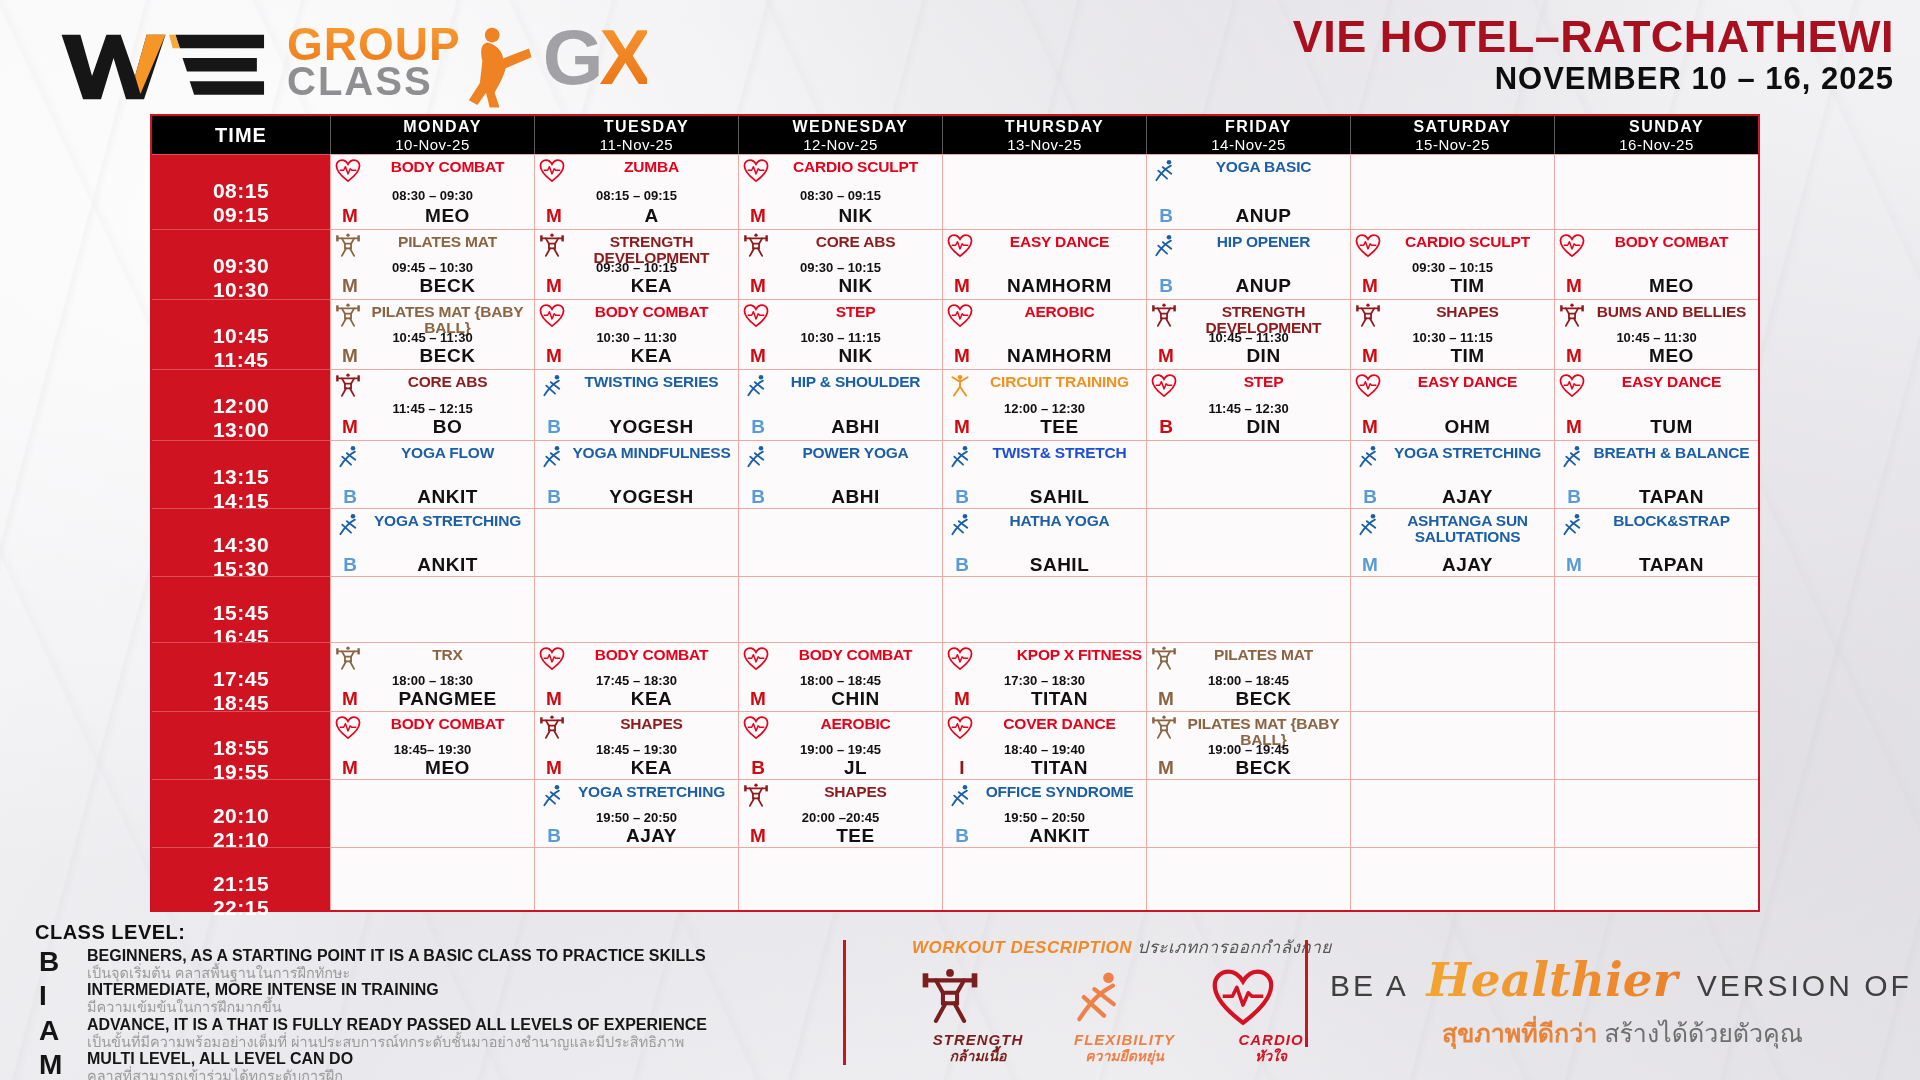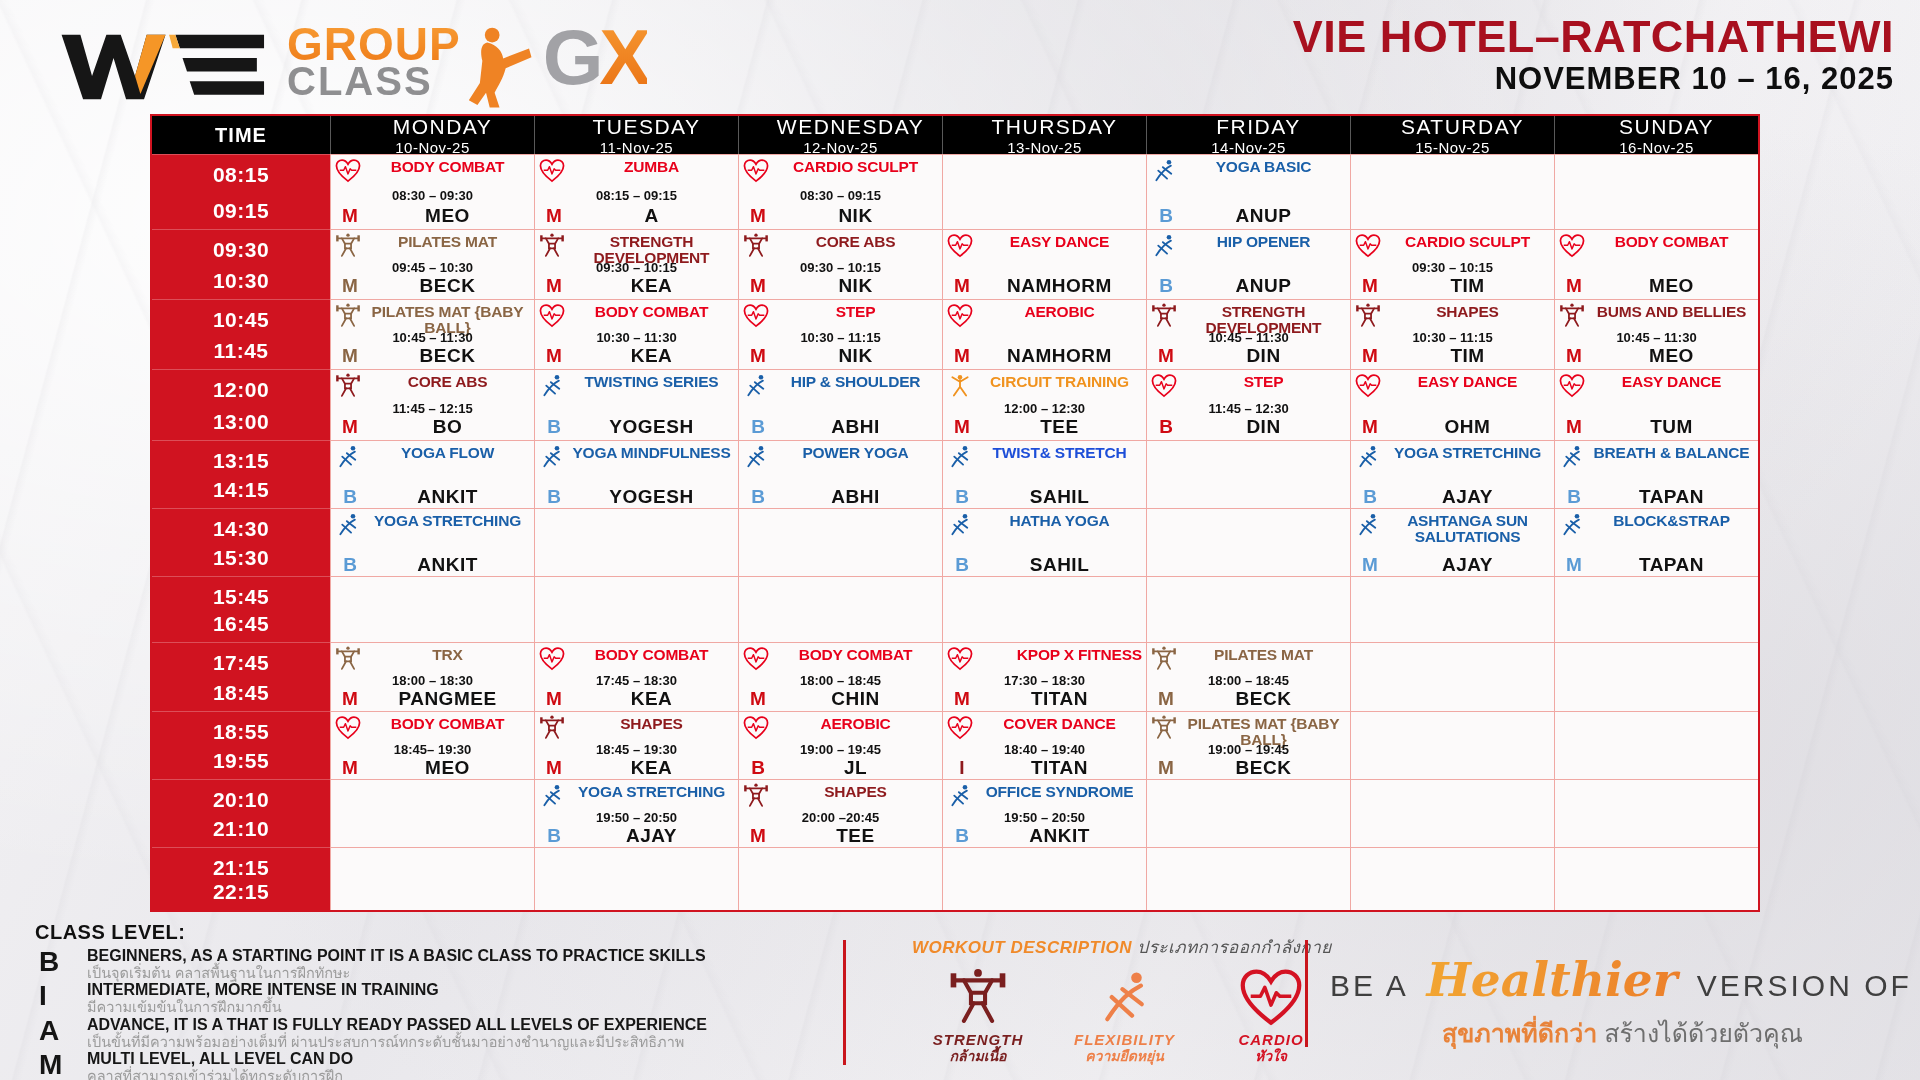--- a/index.html
+++ b/index.html
@@ -27,25 +27,25 @@
   .gx-big{font-size:78px;font-weight:800;line-height:.95;letter-spacing:-4px;margin-top:-4px;}
   .gx-g{color:#a2a2a6;} .gx-x{background:linear-gradient(180deg,#f79b33,#e96f12);-webkit-background-clip:text;background-clip:text;color:transparent;}
   .title-block{position:absolute;right:26px;top:14px;text-align:right;}
   .main-title{font-size:45px;font-weight:800;color:#a8101f;letter-spacing:.5px;line-height:1.0;}
   .date-line{font-size:31px;font-weight:800;color:#0e0e0e;letter-spacing:1px;margin-top:2px;}
   
   .sched{position:absolute;left:150px;top:114px;width:1606px;display:grid;
     grid-template-columns:178px repeat(7,1fr);border:2px solid #d01320;background:#fcfafa;}
   .sg-head{background:#000000;color:#fff;display:flex;flex-direction:column;align-items:center;justify-content:center;}
   .sg-dayhead{border-left:1px solid rgba(255,255,255,.35);}
-  .day-name{font-size:21px;font-weight:400;letter-spacing:1.5px;margin-left:20px;}
+  .day-name{font-size:16px;font-weight:700;letter-spacing:1.5px;margin-left:20px;}
   .day-date{font-size:15px;font-weight:400;letter-spacing:.5px;}
   .corner{font-size:20px;font-weight:800;letter-spacing:1px;}
   .sg-time{background:#d01320;color:#fff;display:flex;flex-direction:column;justify-content:space-between;align-items:center;
-    padding:8px 0 6px;font-weight:800;font-size:21px;letter-spacing:.5px;border-top:1px solid rgba(255,255,255,.25);}
+    padding:24px 0 6px;font-weight:800;font-size:21px;letter-spacing:.5px;border-top:1px solid rgba(255,255,255,.25);}
   .sg-cell{border-left:1px solid #f0a8a3;border-top:1px solid #f0a8a3;background:#fcfafa;
     display:flex;flex-direction:column;justify-content:space-between;padding:3px 4px 2px;overflow:hidden;}
   .cell-top{display:flex;align-items:flex-start;gap:2px;min-height:28px;}
   .cell-icon{flex:0 0 28px;height:28px;}
   .cell-icon svg{width:26px;height:26px;display:block;}
   .cell-name{flex:1;text-align:center;font-weight:800;font-size:15.5px;line-height:1.02;letter-spacing:-.2px;padding-top:1px;}
   .cell-time{text-align:center;font-weight:700;font-size:13px;color:#111;min-height:14px;line-height:1;}
   .cell-bottom{display:flex;align-items:center;min-height:22px;}
   .cell-level{flex:0 0 30px;text-align:center;font-weight:800;font-size:19px;}
   .cell-inst{flex:1;text-align:center;font-weight:800;font-size:19px;color:#111;letter-spacing:.5px;}
@@ -54,21 +54,21 @@
   .legend-title{font-size:20px;font-weight:800;color:#101010;letter-spacing:.5px;margin-bottom:4px;}
   .legend-row{display:grid;grid-template-columns:52px 1fr;align-items:start;margin-bottom:1px;}
   .legend-letter{font-size:28px;font-weight:800;color:#151515;line-height:1;padding-left:4px;}
   .legend-en{font-size:16px;font-weight:700;color:#161616;line-height:1.05;}
   .legend-th{font-size:14.5px;color:#9b9b9b;line-height:1.15;}
   .vdiv{position:absolute;width:3px;background:#c9151c;}
   .workout{position:absolute;left:912px;top:933px;width:425px;font-style:italic;}
   .workout-title{font-size:17px;font-weight:800;letter-spacing:.5px;}
   .wt-en{color:#f08a2a;} .wt-th{color:#555;font-weight:400;}
   .workout-items{display:flex;justify-content:space-between;margin-top:8px;padding:0 6px;}
-  .w-item{display:flex;flex-direction:column;align-items:center;width:120px;text-align:center;}
+  .w-item{display:flex;flex-direction:column;width:120px;text-align:center;}
   .w-icon svg{width:64px;height:60px;display:block;}
   .w-label{font-size:15px;font-weight:800;letter-spacing:1px;margin-top:4px;line-height:1.1;}
   .w-label-th{font-size:14px;font-weight:700;line-height:1.1;}
   .tagline{position:absolute;left:1330px;top:952px;width:585px;text-align:center;}
   .tag-line1{white-space:nowrap;color:#3f3f3f;font-size:30px;letter-spacing:3px;font-weight:400;}
   .tag-script{font-family:"DejaVu Serif", serif;font-style:italic;font-weight:700;font-size:47px;letter-spacing:0;
     background:linear-gradient(90deg,#f2a632,#ec7f2b);-webkit-background-clip:text;background-clip:text;color:transparent;padding:0 8px;}
   .tag-line2{margin-top:6px;font-size:25px;font-weight:700;}
   .tag-th-orange{color:#e8833a;} .tag-th-gray{color:#6e6e6e;font-weight:400;}
 </style>

